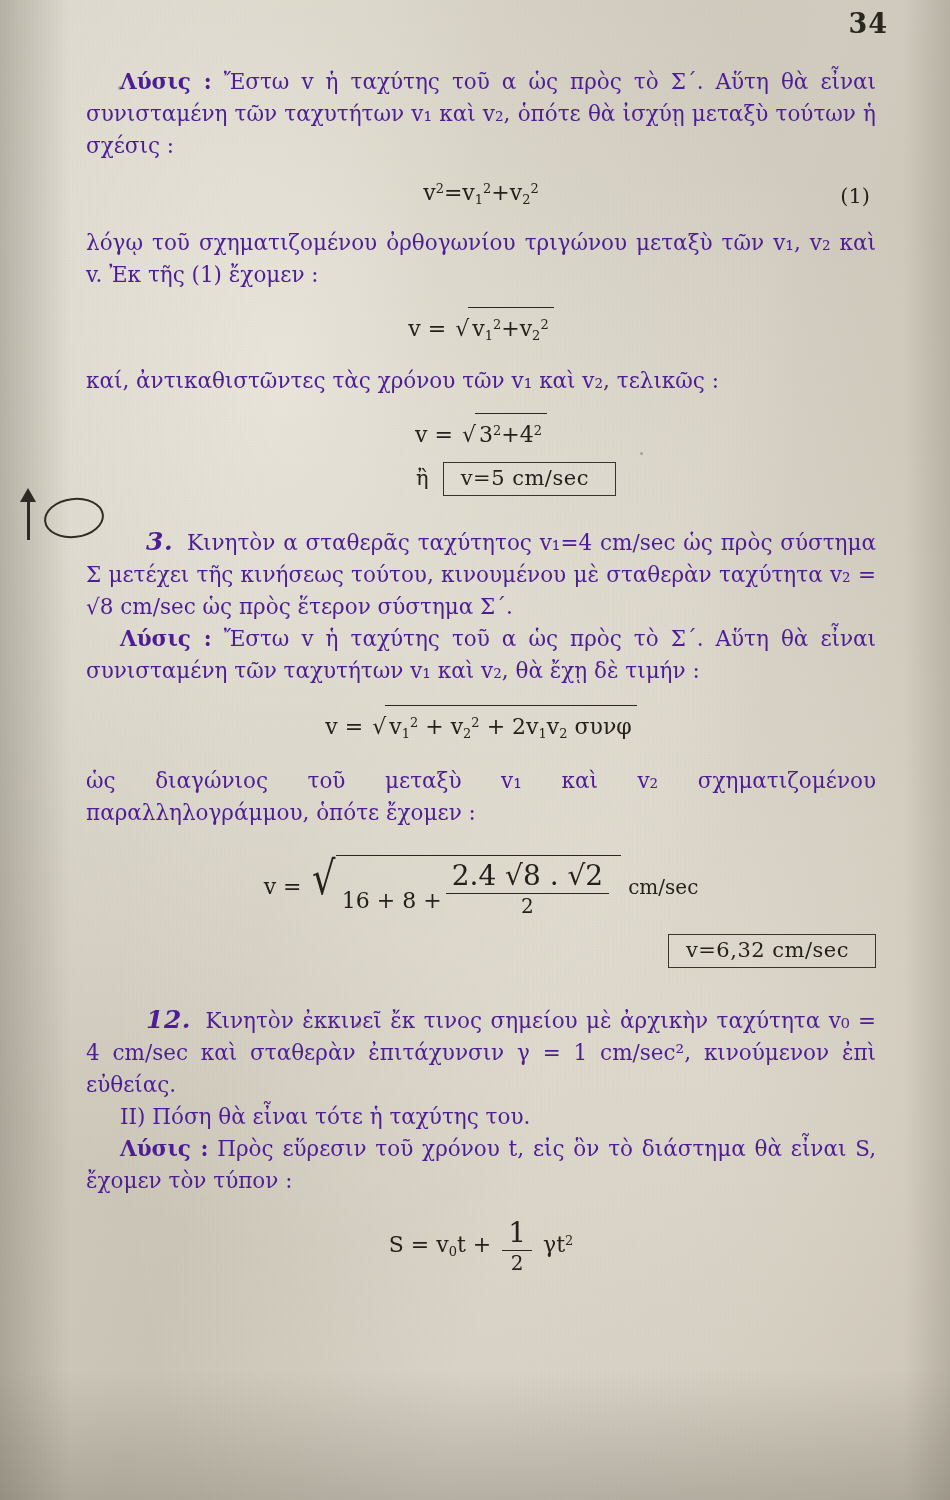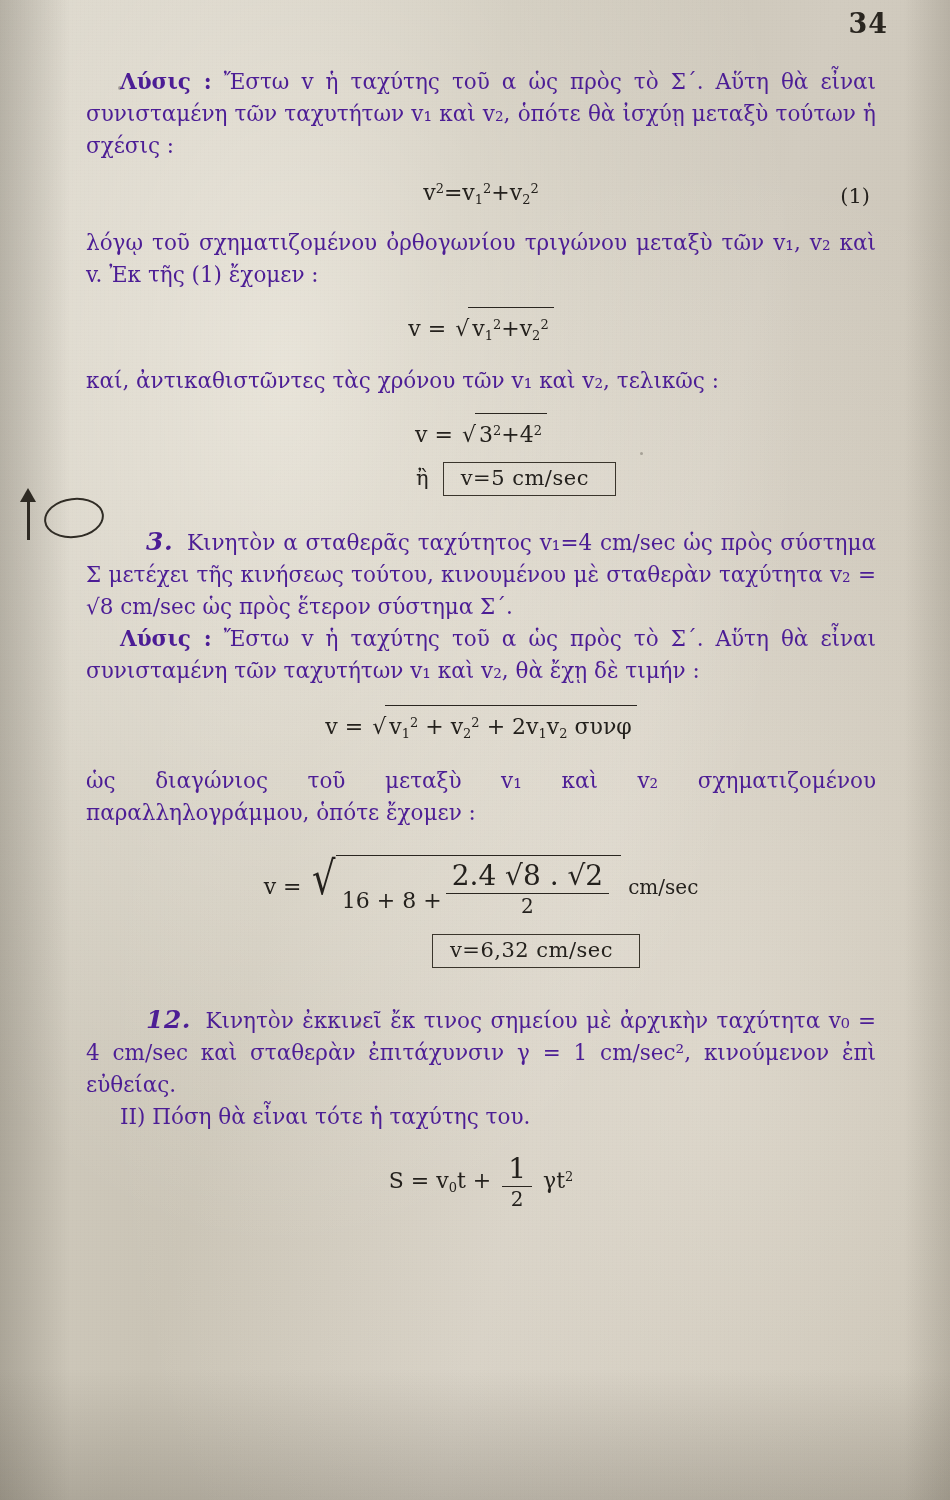--- a/index.html
+++ b/index.html
@@ -118,21 +118,21 @@
 
   .boxed {
     display: inline-block;
     border: 1.8px solid #3a352c;
     padding: 3px 26px 5px 17px;
     font-size: 21px;
     letter-spacing: .5px;
     background: rgba(255,255,255,0.04);
   }
   .boxed-wrap {
-    text-align: center;
+    text-align: right;
     margin-top: 4px;
   }
 
   .inline-with-i {
     display: flex;
     align-items: baseline;
     justify-content: center;
     gap: 14px;
   }
 
@@ -300,20 +300,24 @@
       <span class="boxed">v=6,32 cm/sec</span>
     </div>
 
     <p class="t" style="margin-top:36px; text-indent:60px;">
       <span class="qnum">12.</span>
       <span>Κινητὸν ἐκκινεῖ ἔκ τινος σημείου μὲ ἀρχικὴν ταχύτητα v₀ = 4 cm/sec καὶ σταθερὰν ἐπιτάχυνσιν γ = 1 cm/sec², κινούμενον ἐπὶ εὐθείας.</span>
     </p>
 
     <p class="t indent">II) Πόση θὰ εἶναι τότε ἡ ταχύτης του.</p>
 
+    <p class="t indent">
+      <span class="lead">Λύσις :</span>
+      <span>Πρὸς εὕρεσιν τοῦ χρόνου t, εἰς ὃν τὸ διάστημα θὰ εἶναι S, ἔχομεν τὸν τύπον :</span>
+    </p>
 
     <div class="formula" style="margin-top:20px;">
       S = v<span class="sub">0</span>t +
       <span class="frac">
         <span class="num">1</span>
         <span class="den">2</span>
       </span>
       γt<span class="sup">2</span>
     </div>
 

